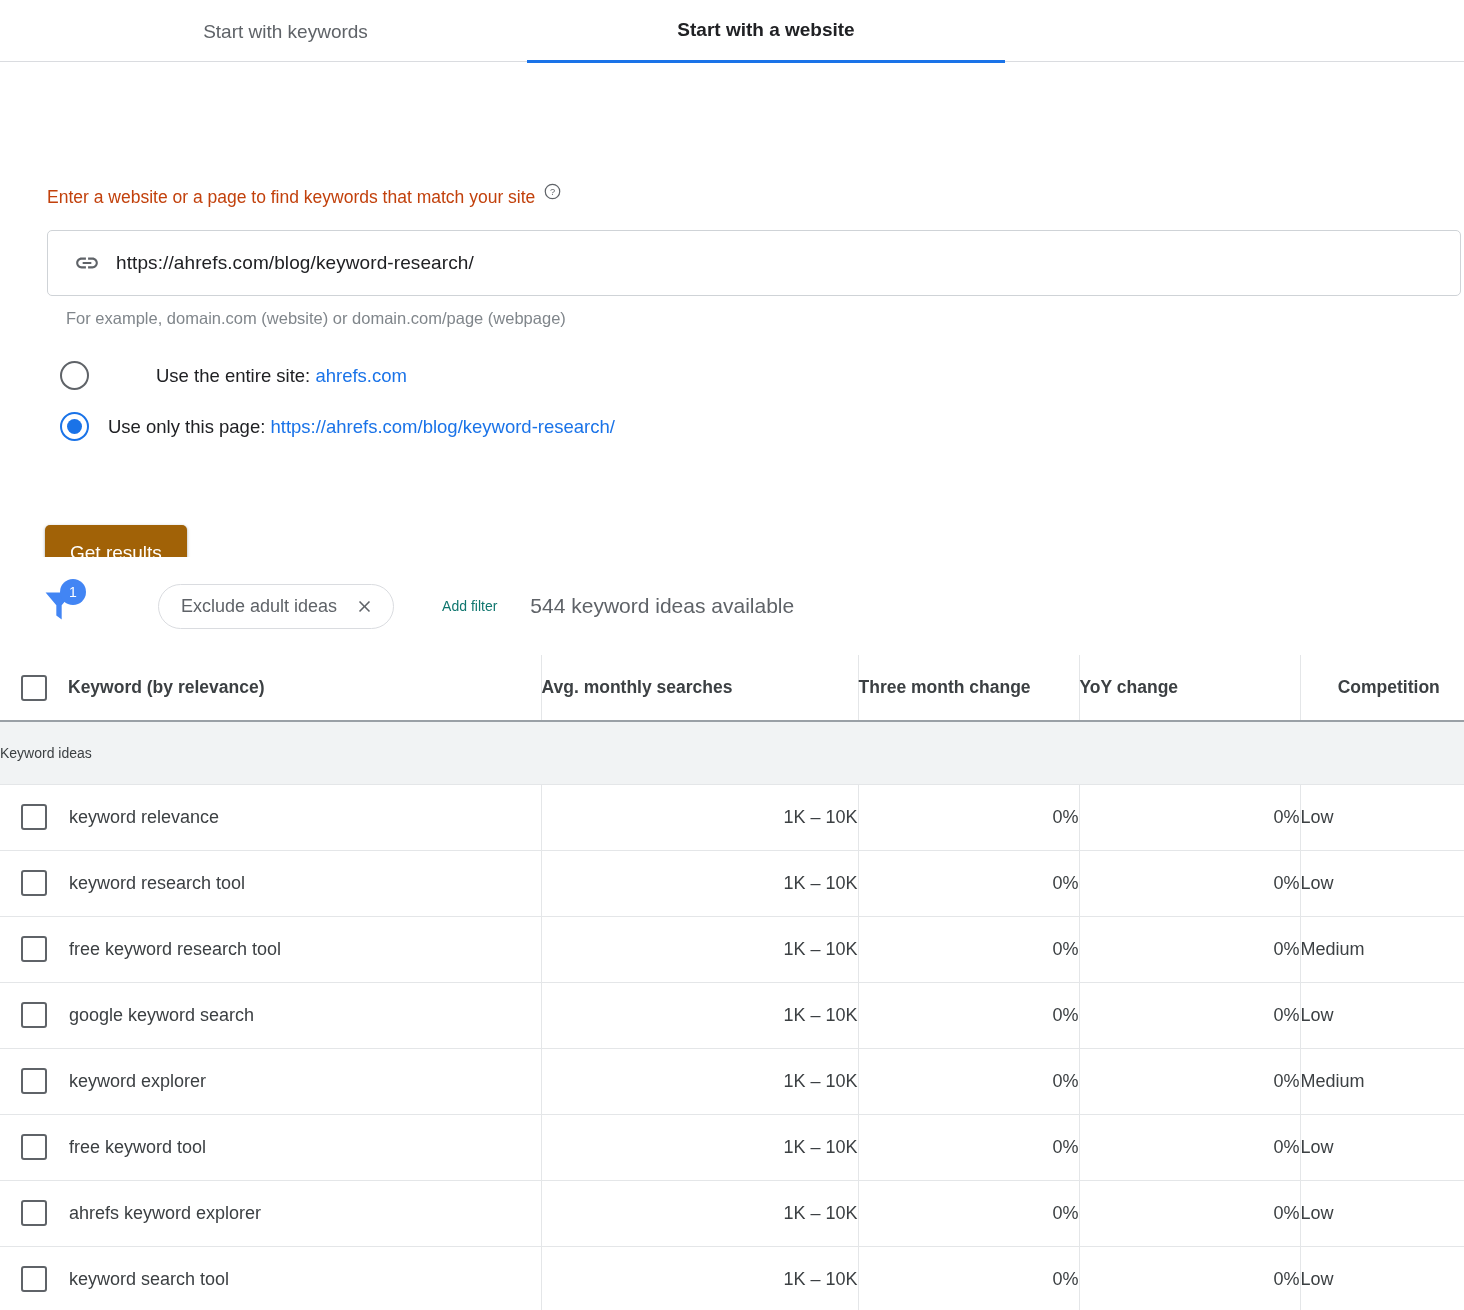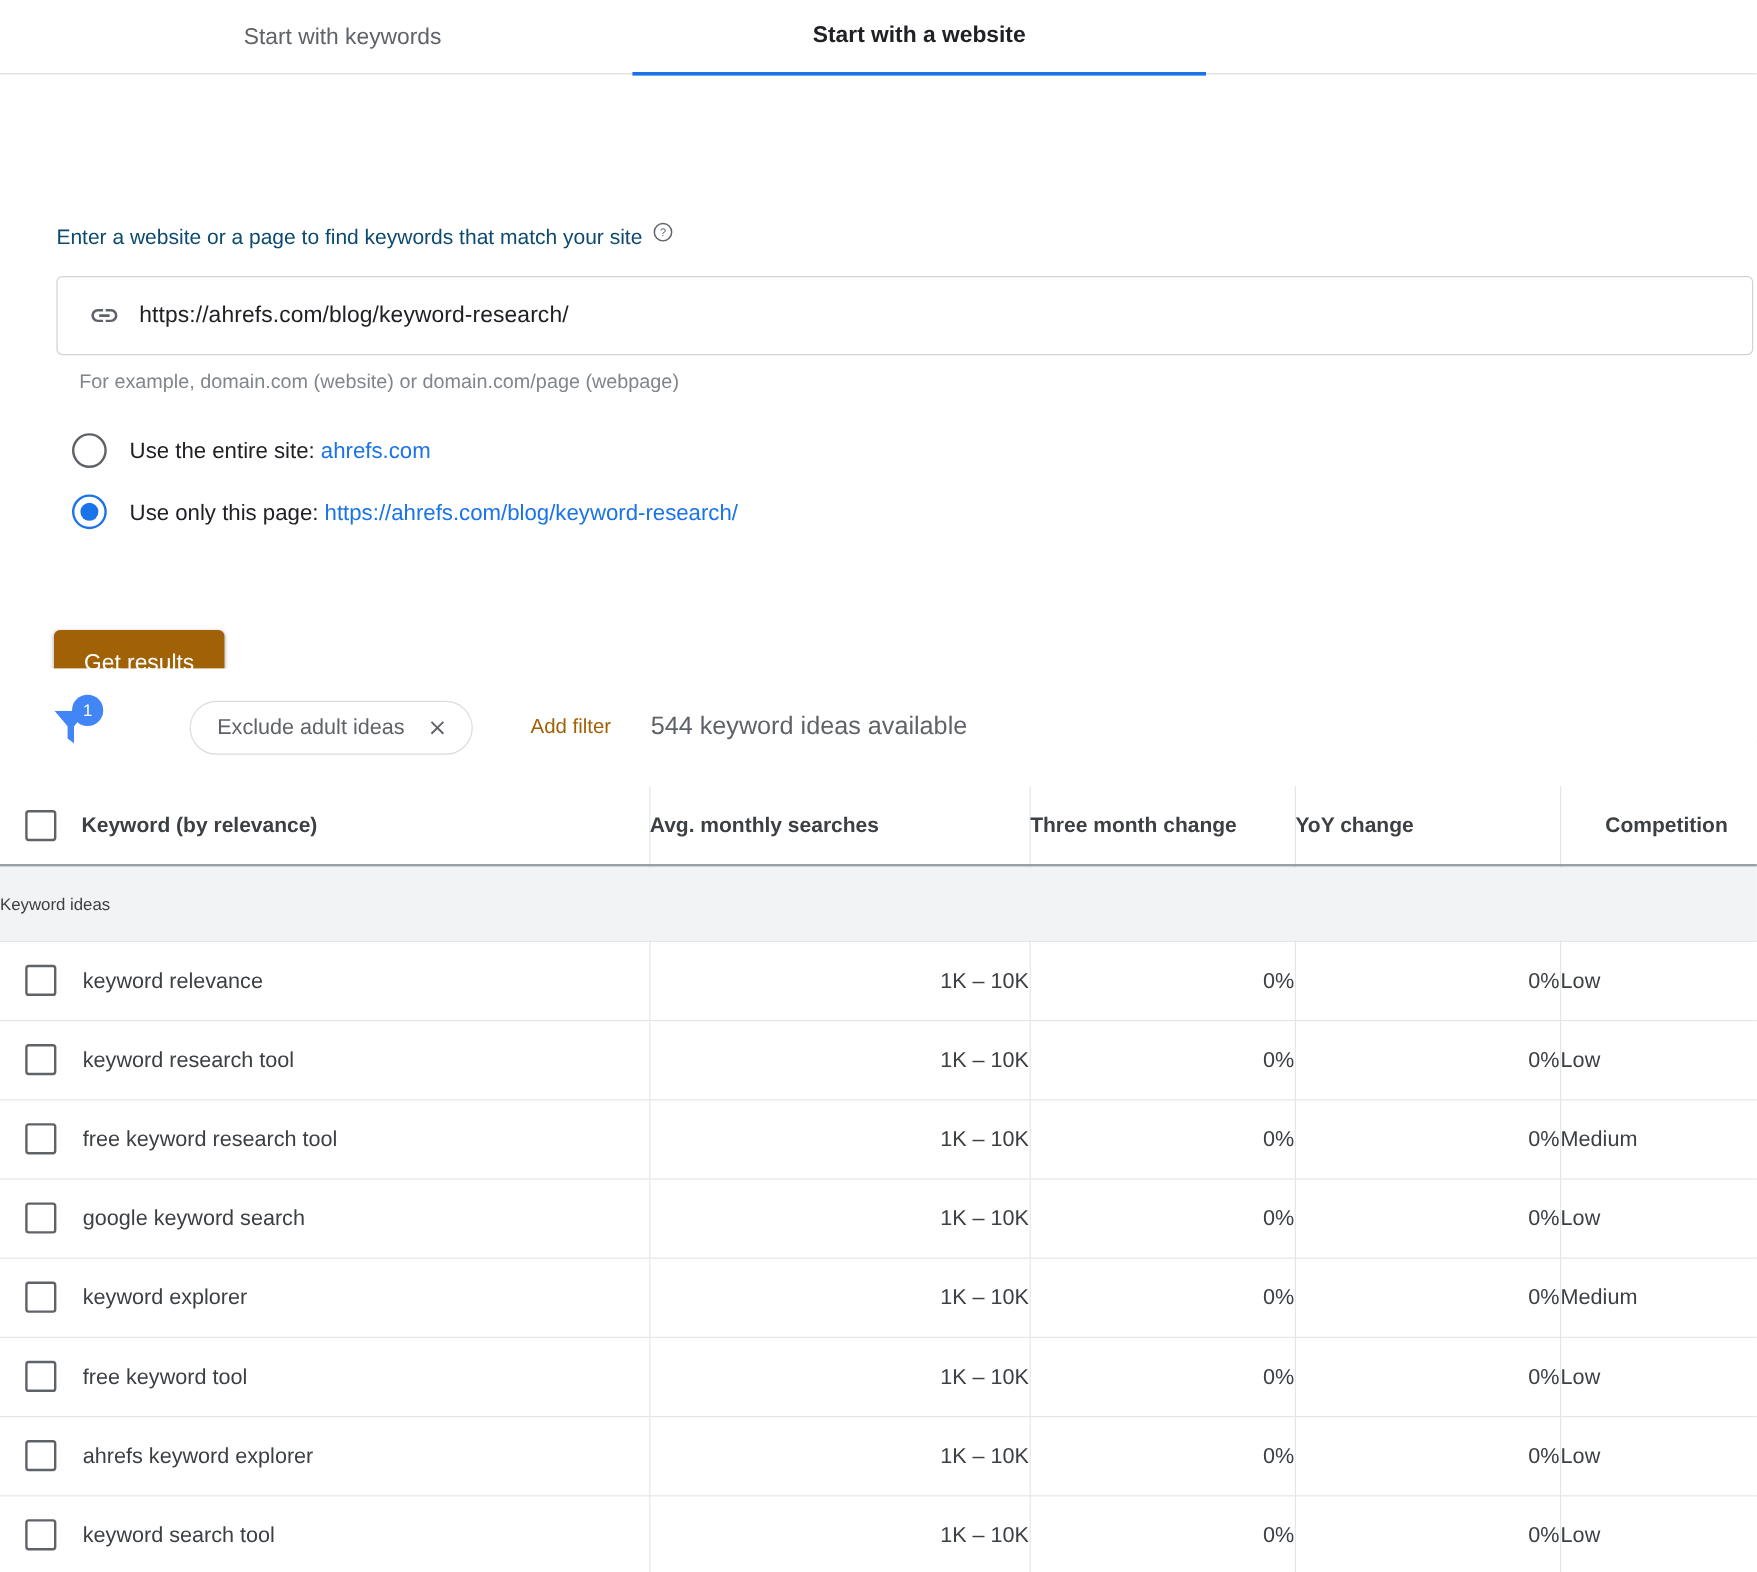--- a/index.html
+++ b/index.html
@@ -38,23 +38,23 @@
     border-bottom: 3px solid #1a73e8;
   }
 
   
   .form-area { padding: 0 0 0 0; position: relative; }
 
   .field-label {
     position: absolute;
     left: 47px; top: 125px;
     font-size: 17.5px;
-    color: #0c4a6e;
-    display: flex;
-    align-items: center;
+    color: #c2410c;
+    display: flex;
+    align-items: flex-start;
     white-space: nowrap;
   }
   .help-icon {
     display: inline-block;
     margin-left: 9px;
     width: 17px; height: 17px;
     position: relative; top: -4px;
   }
 
   .url-input-wrap {
@@ -85,21 +85,21 @@
   
   .radio-row {
     position: absolute;
     left: 60px;
     display: flex;
     align-items: center;
     font-size: 18.5px;
     color: #202124;
     cursor: pointer;
   }
-  .radio-1 { top: 299px; }
+  .radio-1 { top: 299px; gap: 48px; }
   .radio-2 { top: 350px; }
   .radio-outer {
     width: 29px; height: 29px;
     border-radius: 50%;
     border: 2px solid #5f6368;
     margin-right: 19px;
     display: inline-flex;
     align-items: center;
     justify-content: center;
     flex: 0 0 29px;
@@ -174,22 +174,22 @@
     align-items: center;
     padding: 0 19px 0 22px;
     font-size: 18px;
     color: #5f6368;
     cursor: pointer;
     white-space: nowrap;
   }
   .chip-x { margin-left: 18px; width: 19px; height: 19px; }
   .add-filter {
     margin-left: 48px;
-    font-size: 17px;
-    color: #a16207;
+    font-size: 14px;
+    color: #0f766e;
     cursor: pointer;
     white-space: nowrap;
   }
   .ideas-count {
     margin-left: 33px;
     font-size: 21px;
     color: #5f6368;
     white-space: nowrap;
   }
 

